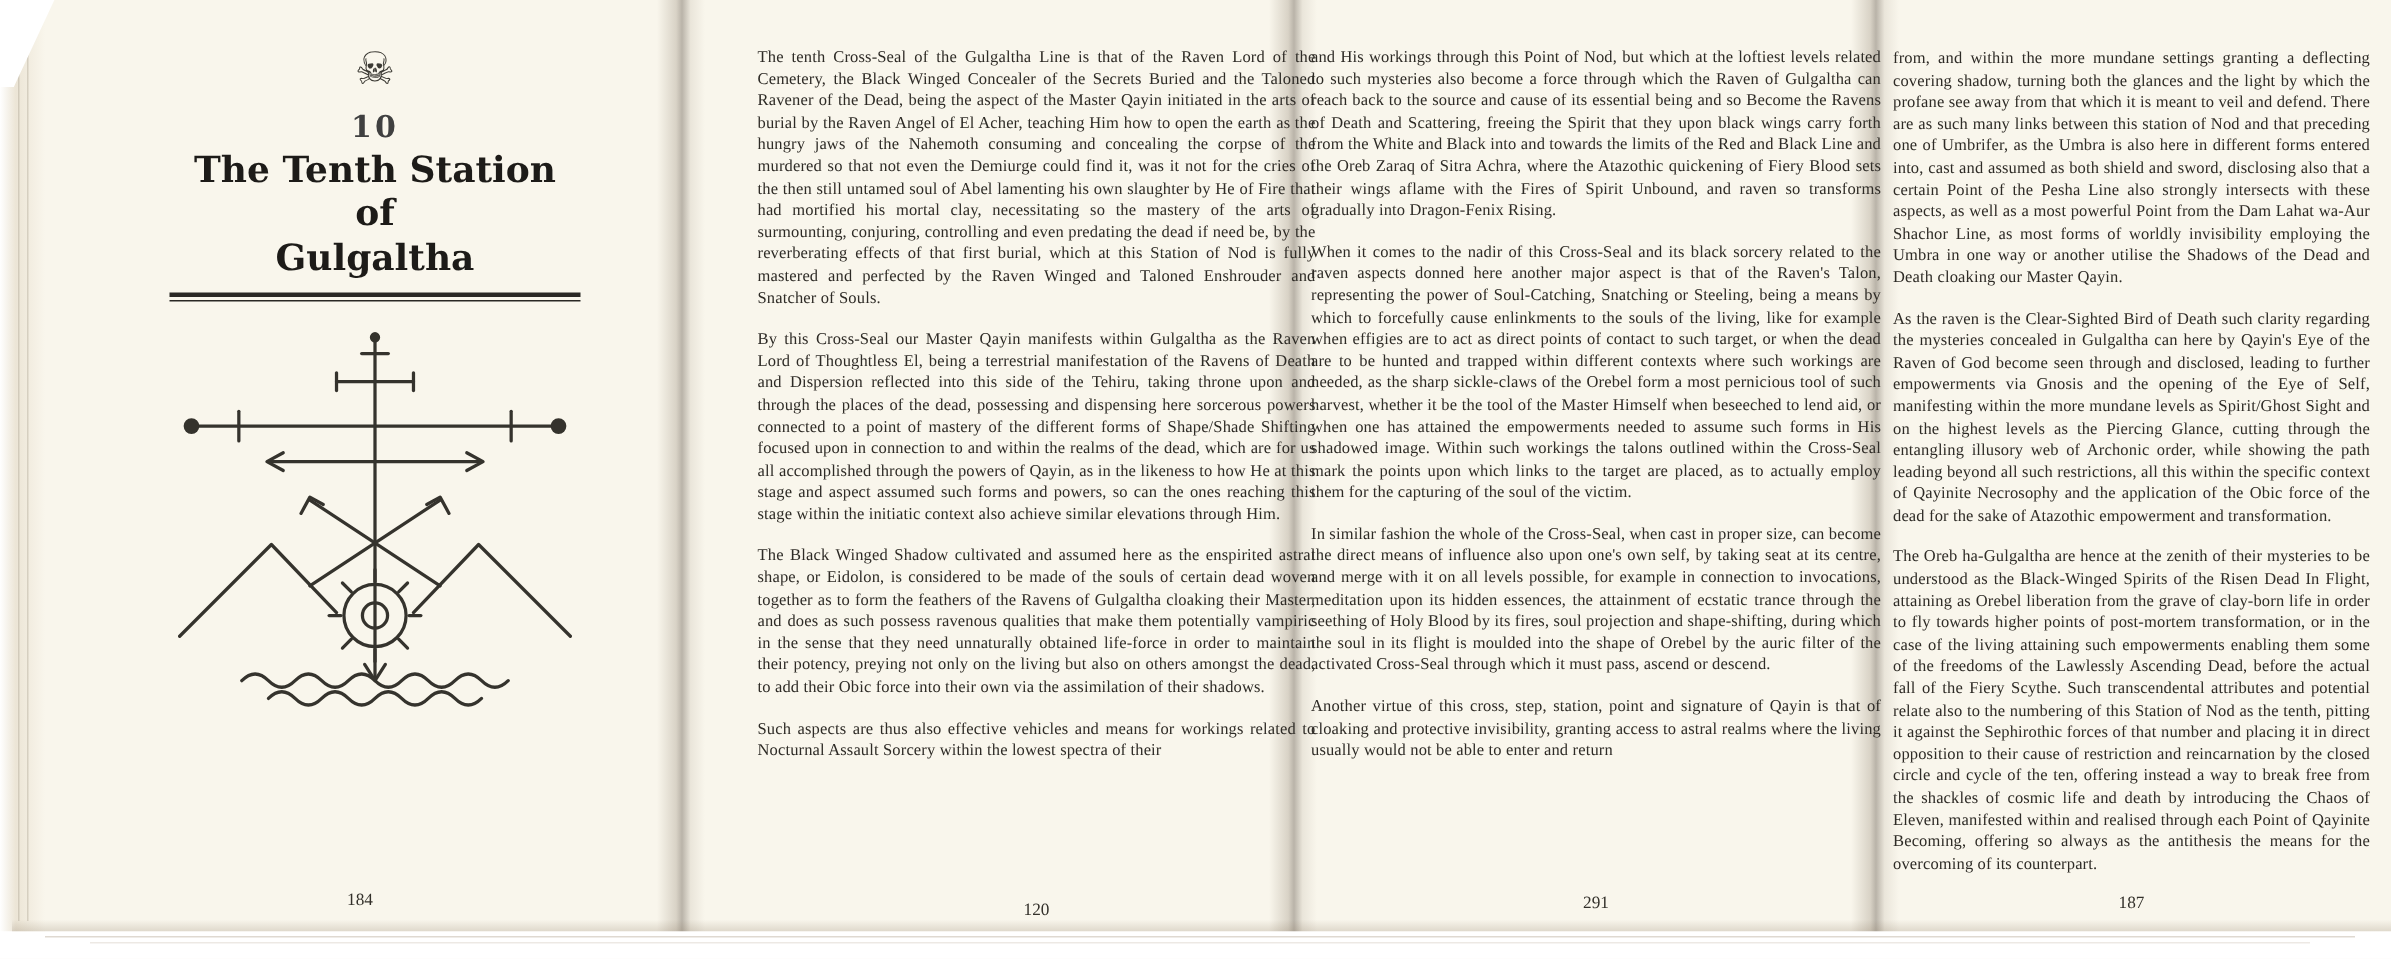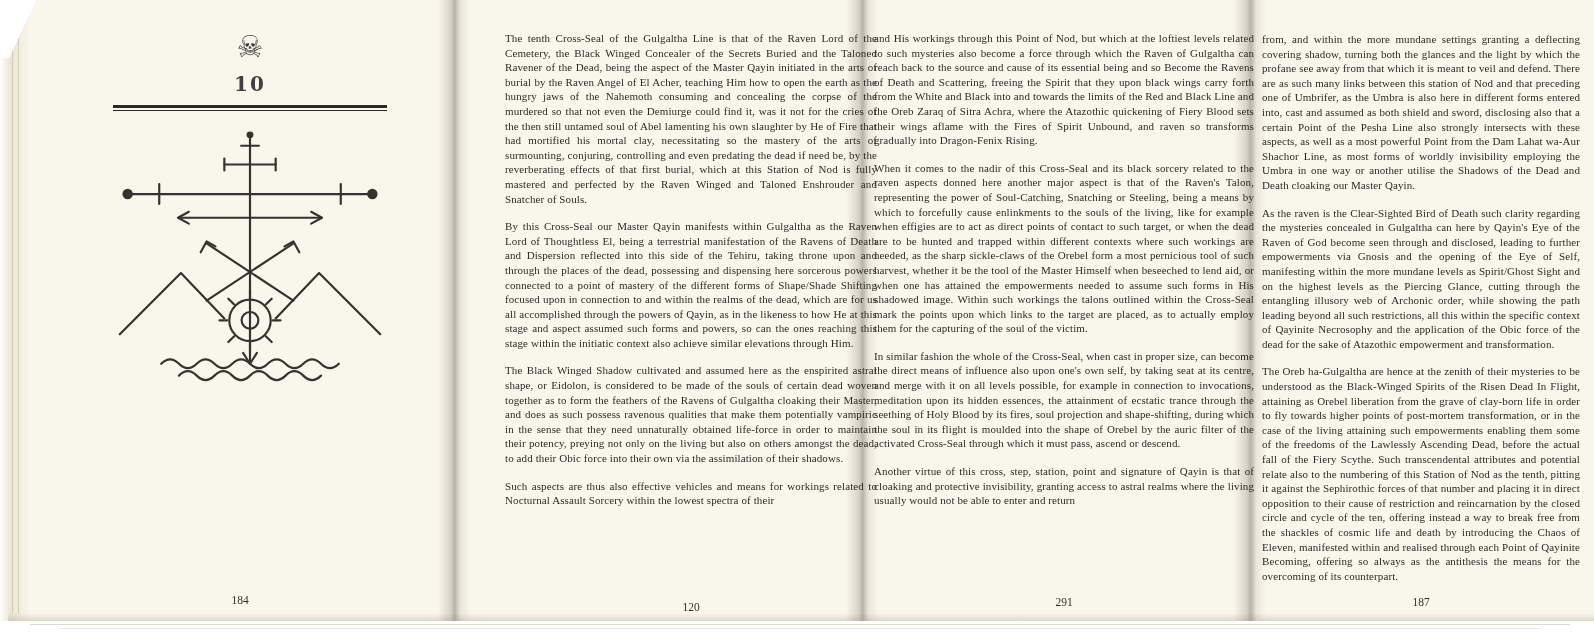--- a/index.html
+++ b/index.html
@@ -106,20 +106,25 @@
   <div class="gutter gutter-2"></div>
   <div class="gutter gutter-3"></div>
   <div class="bottom-shadow"></div>
   <div class="bottom-surface"></div>
   <div class="bottom-line b1"></div>
   <div class="bottom-line b2"></div>
 
   <div class="page-184-content">
     <div class="ornament">☠</div>
     <div class="chapter-number">10</div>
+    <div class="chapter-title">
+      <div>The Tenth Station</div>
+      <div>of</div>
+      <div>Gulgaltha</div>
+    </div>
     <div class="title-rule"></div>
 
     <div class="sigil-wrap">
       <svg class="sigil" viewBox="0 0 300 300" width="300" height="296" role="img">
         <g stroke="#35332d" stroke-width="2.2" fill="none" stroke-linecap="round" stroke-linejoin="round">
 
           <line x1="150" y1="10" x2="150" y2="240"></line>
           <circle cx="150" cy="10" r="2.4" fill="#35332d"></circle>
           <line x1="141" y1="21" x2="159" y2="21"></line>
 

